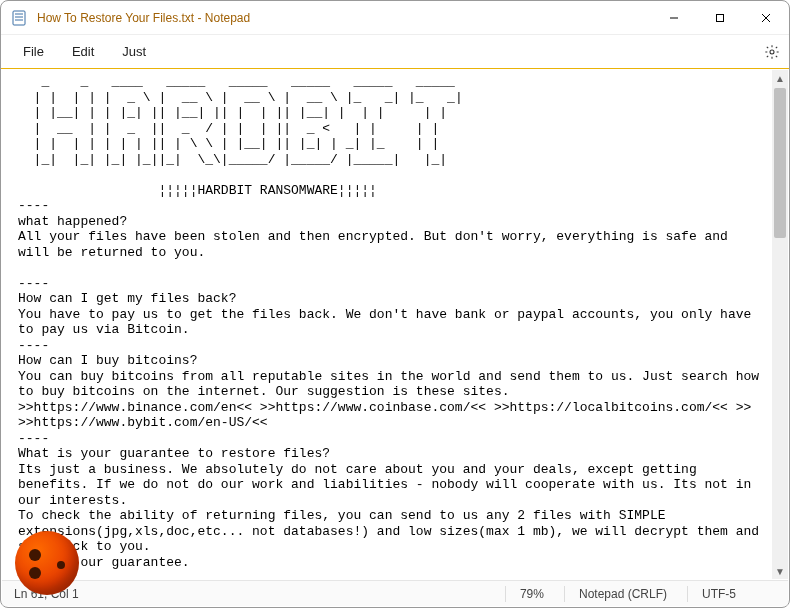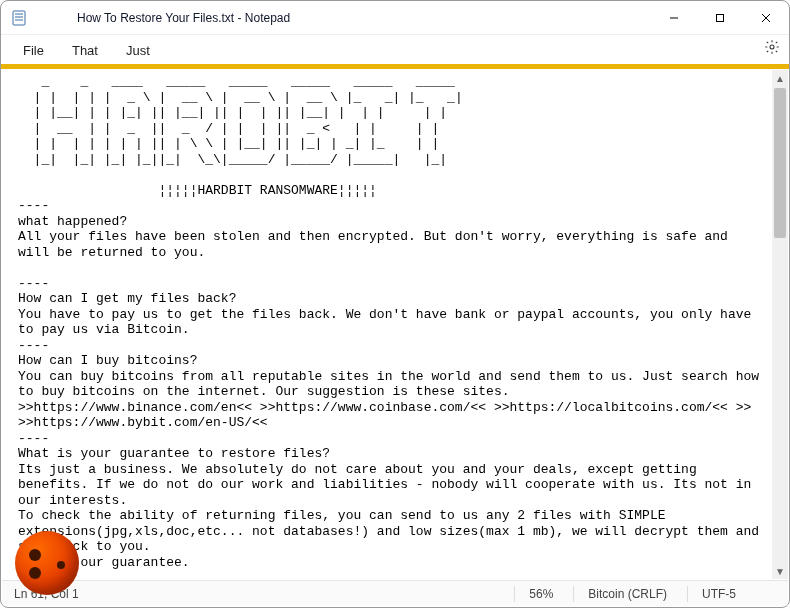--- a/index.html
+++ b/index.html
@@ -18,34 +18,34 @@
     display: flex; align-items: center;
     padding: 0 0 0 10px;
     border-bottom: 1px solid #eee;
   }
   .app-icon {
     width: 16px; height: 16px;
     display: flex; align-items: center; justify-content: center;
     margin-right: 10px;
     color: #3b6ea5;
   }
-  .title { font-size: 12px; color: #0f172a; flex: 0 0 auto; margin-left: 40px; }
+  .title { font-size: 12px; color: #a16207; flex: 0 0 auto; }
   .titlebar-spacer { flex: 1; }
   .win-btn {
     width: 46px; height: 34px;
     display: flex; align-items: center; justify-content: center;
     font-size: 11px; color: #000;
     cursor: pointer;
   }
   .win-btn svg { width: 10px; height: 10px; }
   .menubar {
     height: 34px;
-    display: flex; align-items: flex-end;
+    display: flex; align-items: center;
     padding-left: 8px;
-    border-bottom: 5px solid #eab308;
+    border-bottom: 1px solid #eab308;
   }
   .menu-item {
     padding: 6px 14px;
     font-size: 13px; color: #222;
     cursor: pointer;
   }
   .menubar-spacer { flex:1; }
   .gear {
     width: 34px; height: 34px;
     display: flex; align-items: center; justify-content: center;
@@ -153,21 +153,21 @@
   <div class="win-btn close">
     <svg viewBox="0 0 10 10">
         <line x1="1" y1="1" x2="9" y2="9" stroke="currentColor" stroke-width="1"></line>
         <line x1="9" y1="1" x2="1" y2="9" stroke="currentColor" stroke-width="1"></line>
       </svg>
   </div>
 </div>
 
 <div class="menubar">
   <div class="menu-item">File</div>
-  <div class="menu-item">That</div>
+  <div class="menu-item">Edit</div>
   <div class="menu-item">Just</div>
   <span class="menubar-spacer"></span>
   <div class="gear">
     <svg width="16" height="16" viewBox="0 0 24 24" fill="none" stroke="currentColor" stroke-width="1.6">
       <circle cx="12" cy="12" r="3"></circle>
       <path d="M12 2v3M12 19v3M4.2 4.2l2.1 2.1M17.7 17.7l2.1 2.1M2 12h3M19 12h3M4.2 19.8l2.1-2.1M17.7 6.3l2.1-2.1"></path>
     </svg>
   </div>
 </div>
 
@@ -204,23 +204,23 @@
     <div class="arrow up">▲</div>
     <div class="thumb"></div>
     <div class="arrow down">▼</div>
   </div>
 </div>
 
 <div class="statusbar">
   <span class="cell">Ln 61, Col 1</span>
   <span style="flex:1"></span>
   <span class="sep"></span>
-  <span class="cell">56%</span>
+  <span class="cell">79%</span>
   <span class="sep"></span>
-  <span class="cell">Bitcoin (CRLF)</span>
+  <span class="cell">Notepad (CRLF)</span>
   <span class="sep"></span>
   <span class="cell" style="padding-right:40px">UTF-5</span>
 </div>
 
 <div class="pcrisk">
   <div class="ball">
     <div class="dot d1"></div>
       <div class="dot d2"></div>
       <div class="dot d3"></div>
   </div>

